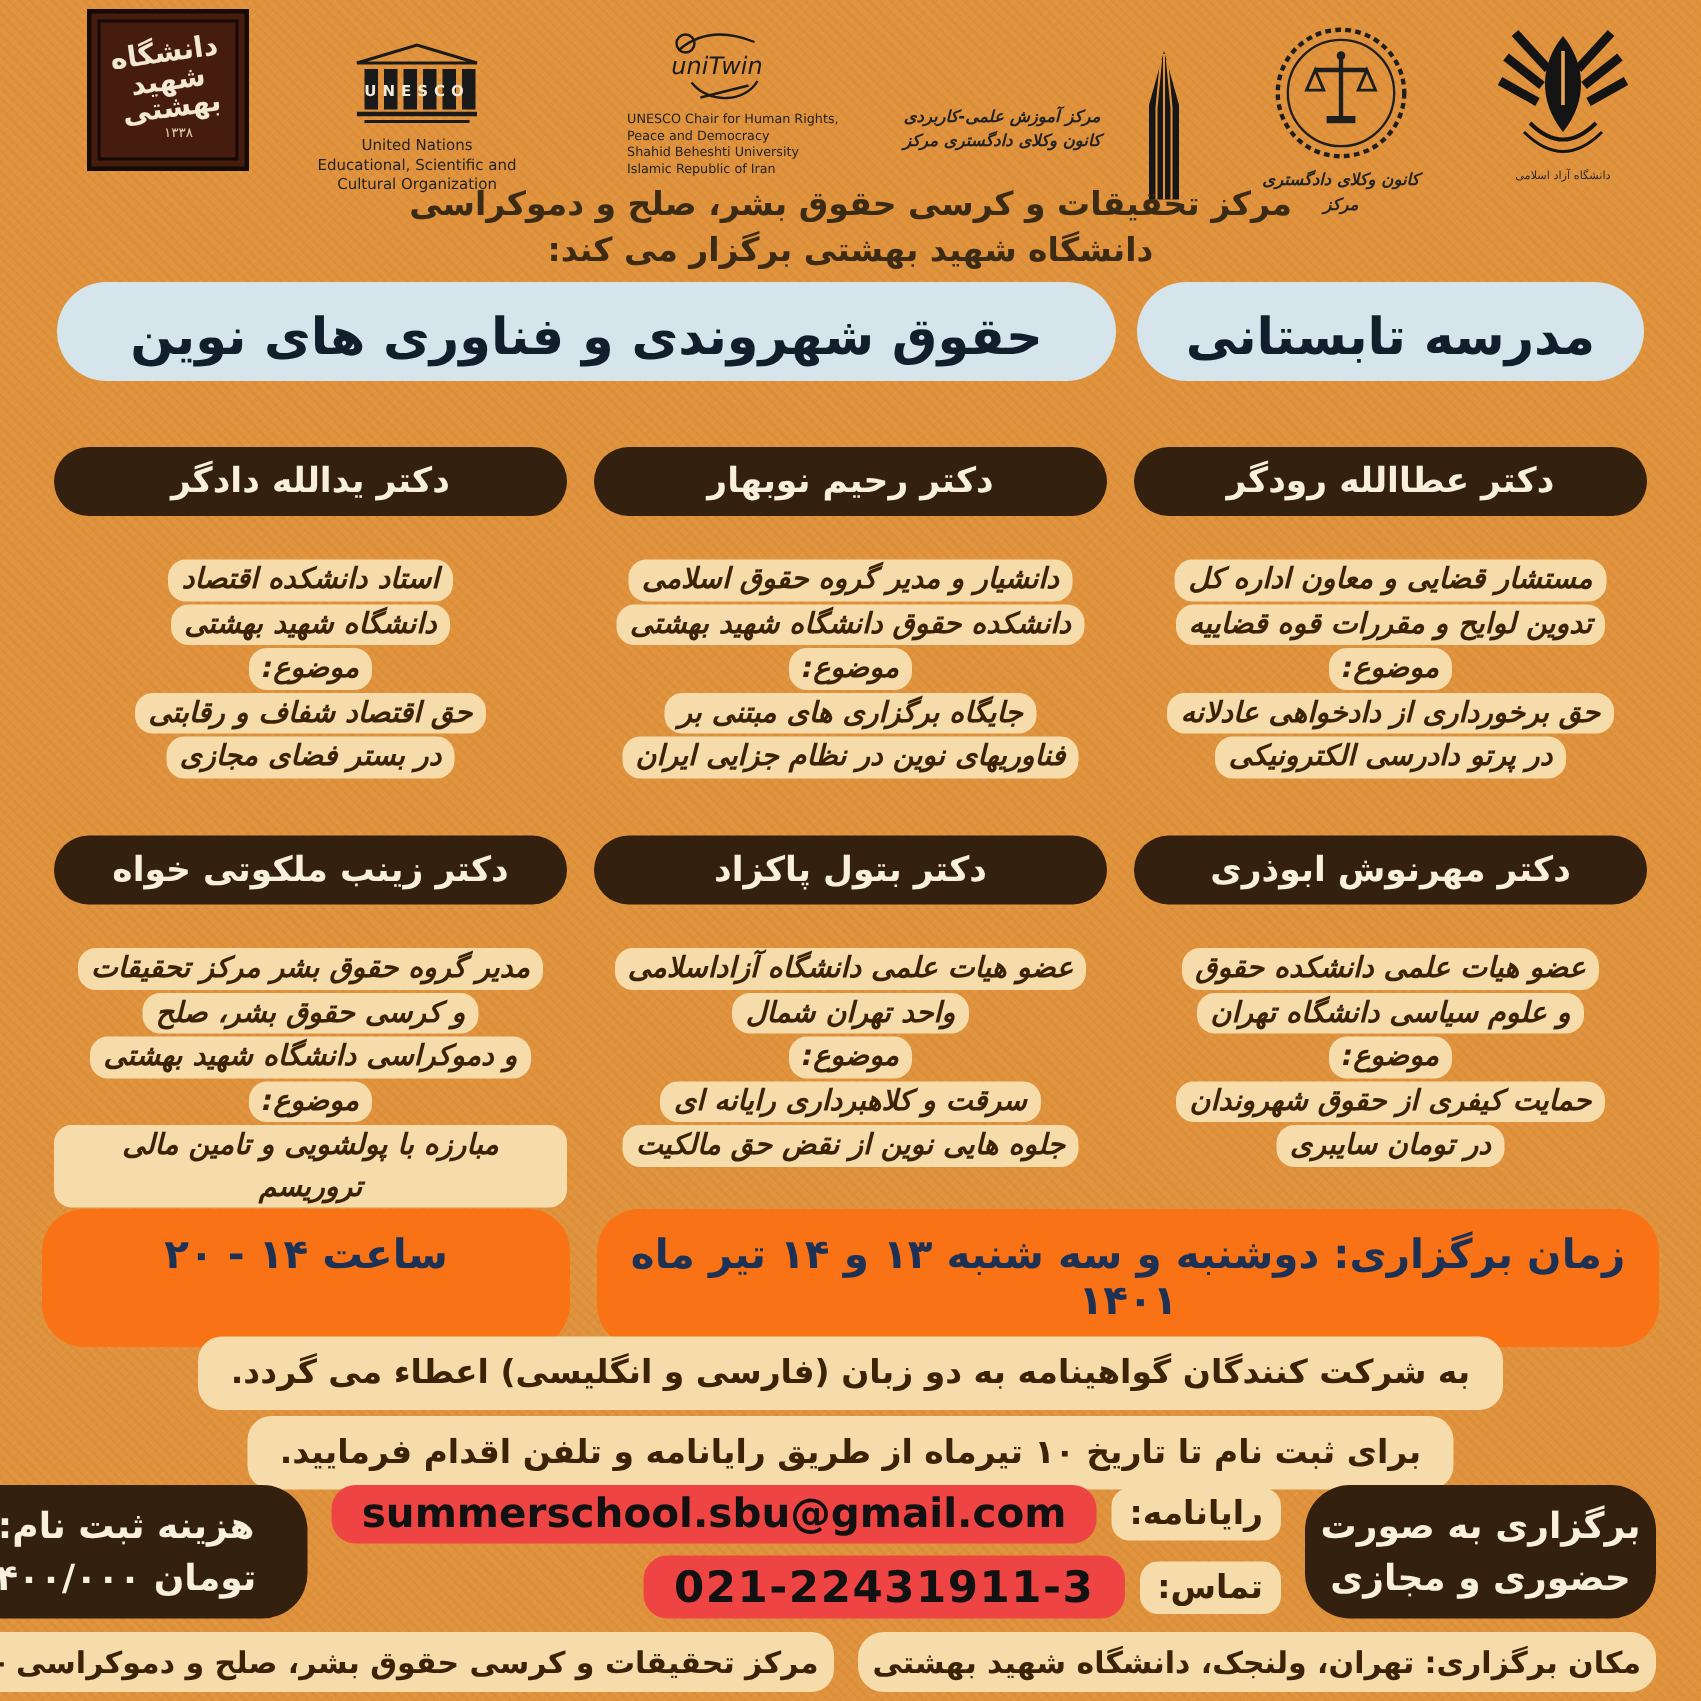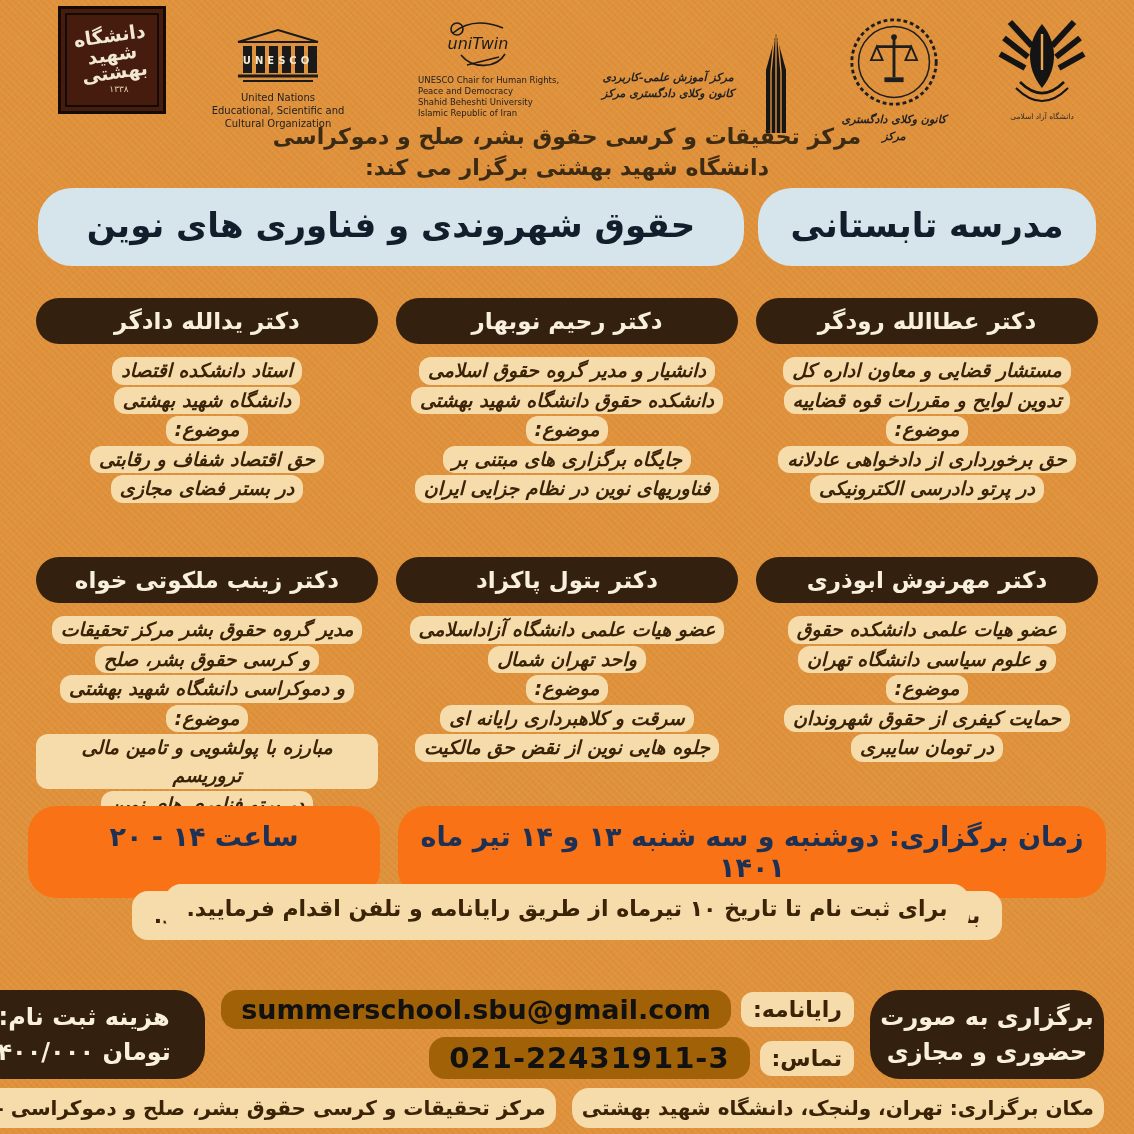--- a/index.html
+++ b/index.html
@@ -38,61 +38,61 @@
   .azad-wrap{margin-top:6px;width:104px;}
   .azad-caption{font-size:7.5px;color:#2a2a2a;line-height:1.3;}
 
   
   #org-header{position:absolute;top:121px;left:0;right:0;text-align:center;
     font-weight:bold;font-size:22px;color:#3b2a14;line-height:1.42;direction:rtl;z-index:2;}
 
   
   #title-row{position:absolute;top:188px;left:38px;right:38px;display:flex;direction:rtl;gap:14px;z-index:2;}
   .badge{background:#d6e4ec;color:#121e2b;font-weight:bold;font-size:34px;text-align:center;
-    border-radius:34px;padding:17px 8px 21px;box-sizing:border-box;}
+    border-radius:34px;padding:17px 8px 9px;box-sizing:border-box;}
   .badge-summer{flex:0 0 338px;}
   .badge-topic{flex:1;}
 
   
   .speakers-row{position:absolute;left:36px;right:36px;display:flex;direction:rtl;gap:18px;z-index:2;}
   #speakers-row-1{top:298px;}
   #speakers-row-2{top:557px;}
   .speaker-card{flex:1;text-align:center;}
-  .speaker-name{display:block;margin:0 auto 12px;background:#33200f;color:#f8f0dc;
+  .speaker-name{display:block;margin:0 auto 28px;background:#33200f;color:#f8f0dc;
     font-size:23px;font-weight:bold;padding:10px 6px;border-radius:28px;}
   .speaker-body{direction:rtl;line-height:1.45;}
   .speaker-line{display:inline-block;background:#f6dcab;color:#3a2307;font-weight:bold;
     font-size:19px;border-radius:12px;padding:0 9px;margin:1px 0;font-style:italic;}
 
   
   #time-row{position:absolute;top:806px;left:28px;right:28px;display:flex;direction:rtl;gap:18px;z-index:2;}
   .time-pill{background:#f97316;color:#1d3154;font-weight:bold;font-size:27px;text-align:center;
     border-radius:28px;padding:15px 8px;box-sizing:border-box;}
   .date-pill{flex:1;}
   .hours-pill{flex:0 0 352px;}
 
   
   .note-row{position:absolute;left:0;right:0;text-align:center;z-index:2;}
   #note-certificate{top:891px;}
-  #note-registration{top:884px;}
+  #note-registration{top:944px;}
   .note-pill{display:inline-block;background:#f6dcab;color:#3a2307;font-weight:bold;
     font-size:22px;border-radius:16px;padding:12px 22px;direction:rtl;}
 
   
   #contact-row{position:absolute;top:990px;left:30px;right:30px;display:flex;direction:rtl;gap:16px;
     align-items:stretch;z-index:2;}
   .dark-pill{background:#33200f;color:#f8f0dc;font-weight:bold;font-size:24px;text-align:center;
     border-radius:30px;display:flex;flex-direction:column;justify-content:center;line-height:1.45;direction:rtl;}
   .format-pill{flex:0 0 234px;}
   .fee-pill{flex:0 0 242px;}
   .contact-mid{flex:1;display:flex;flex-direction:column;gap:8px;justify-content:center;}
   .contact-line{display:flex;direction:rtl;gap:10px;align-items:center;}
   .contact-label{background:#f6dcab;color:#3a2307;font-weight:bold;font-size:22px;
     border-radius:12px;padding:5px 12px;}
-  .contact-value{background:#a16207;color:#111;font-weight:bold;border-radius:16px;
+  .contact-value{background:#ef4444;color:#111;font-weight:bold;border-radius:16px;
     padding:4px 20px;direction:ltr;unicode-bidi:embed;text-align:center;}
   .email-value{font-size:27px;}
   .phone-value{font-size:29px;letter-spacing:1px;}
   .fee-amount{direction:ltr;unicode-bidi:embed;}
 
   
   #location-row{position:absolute;top:1088px;left:30px;right:30px;display:flex;direction:rtl;gap:16px;z-index:2;}
   .loc-pill{background:#f6dcab;color:#3a2307;font-weight:bold;font-size:20px;text-align:center;
     border-radius:15px;padding:8px 10px;white-space:nowrap;}
   .place-pill{flex:0 0 492px;border-radius:17px;}

